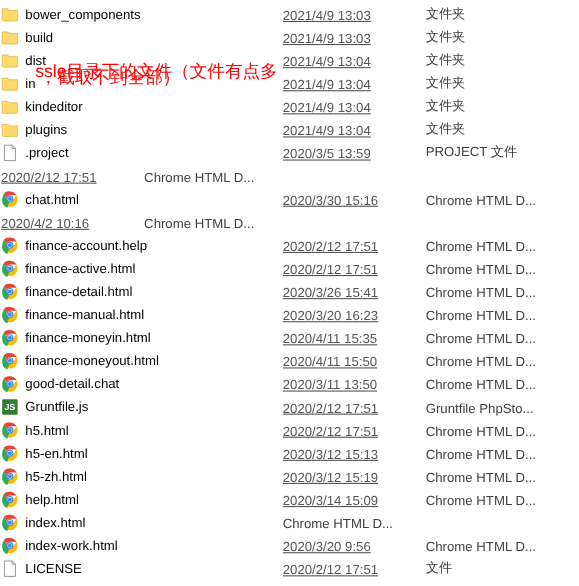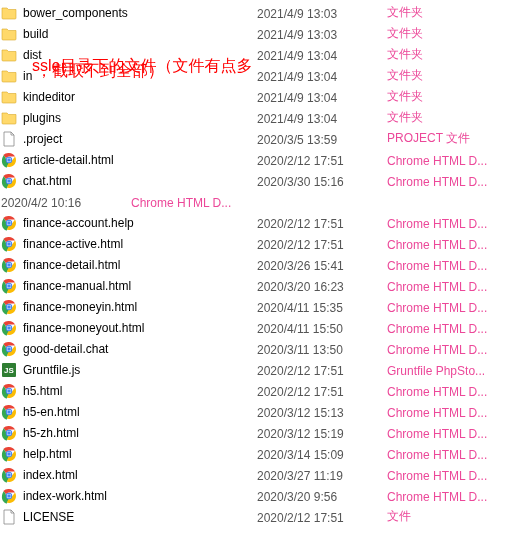--- a/index.html
+++ b/index.html
@@ -23,27 +23,28 @@
     align-items: center;
     width: 256px;
     overflow: hidden;
     white-space: nowrap;
   }
   .cell-date {
     width: 130px;
     white-space: nowrap;
     overflow: hidden;
     color: #555;
+    text-decoration: underline;
   }
   .cell-type {
     flex: 1;
     white-space: nowrap;
     overflow: hidden;
     text-overflow: ellipsis;
-    color: #ec4899;
+    color: #404040;
   }
   .icon {
     width: 16px;
     height: 16px;
     display: inline-flex;
     align-items: center;
     justify-content: center;
     margin-right: 6px;
     flex-shrink: 0;
   }
@@ -144,34 +145,20 @@
             <path d="M3 1h7l3 3v11H3V1z" fill="#fff" stroke="#888" stroke-width="0.8"></path>
             <path d="M10 1v3h3" fill="none" stroke="#888" stroke-width="0.8"></path>
           </svg>
         </span>
         <span>.project</span>
       </div>
       <div class="cell-date">2020/3/5 13:59</div>
       <div class="cell-type">PROJECT 文件</div>
     </div>
     <div class="row">
-      <div class="cell-name">
-        <span class="icon">
-          <svg width="16" height="16" viewBox="0 0 16 16">
-            <circle cx="8" cy="8" r="7" fill="#fff"></circle>
-            <path d="M8 1a7 7 0 0 1 6.06 3.5H8a3.5 3.5 0 0 0-3.03 1.75L2.3 3.1A6.98 6.98 0 0 1 8 1z" fill="#EA4335"></path>
-            <path d="M1 8c0-1.86.73-3.55 1.93-4.8l2.9 5.02A3.5 3.5 0 0 0 8 11.5l-2.5 4.3A7 7 0 0 1 1 8z" fill="#34A853"></path>
-            <path d="M15 8a7 7 0 0 1-9.3 6.6l2.9-5.02A3.5 3.5 0 0 0 11.5 8h-.02L14.06 4.5C14.66 5.55 15 6.74 15 8z" fill="#FBBC05"></path>
-            <circle cx="8" cy="8" r="3.2" fill="#4285F4"></circle>
-            <circle cx="8" cy="8" r="2.2" fill="#fff"></circle>
-            <circle cx="8" cy="8" r="1.8" fill="#4285F4"></circle>
-          </svg>
-        </span>
-        <span>article-detail.html</span>
-      </div>
       <div class="cell-date">2020/2/12 17:51</div>
       <div class="cell-type">Chrome HTML D...</div>
     </div>
     <div class="row">
       <div class="cell-name">
         <span class="icon">
           <svg width="16" height="16" viewBox="0 0 16 16">
             <circle cx="8" cy="8" r="7" fill="#fff"></circle>
             <path d="M8 1a7 7 0 0 1 6.06 3.5H8a3.5 3.5 0 0 0-3.03 1.75L2.3 3.1A6.98 6.98 0 0 1 8 1z" fill="#EA4335"></path>
             <path d="M1 8c0-1.86.73-3.55 1.93-4.8l2.9 5.02A3.5 3.5 0 0 0 8 11.5l-2.5 4.3A7 7 0 0 1 1 8z" fill="#34A853"></path>
@@ -409,21 +396,20 @@
             <path d="M8 1a7 7 0 0 1 6.06 3.5H8a3.5 3.5 0 0 0-3.03 1.75L2.3 3.1A6.98 6.98 0 0 1 8 1z" fill="#EA4335"></path>
             <path d="M1 8c0-1.86.73-3.55 1.93-4.8l2.9 5.02A3.5 3.5 0 0 0 8 11.5l-2.5 4.3A7 7 0 0 1 1 8z" fill="#34A853"></path>
             <path d="M15 8a7 7 0 0 1-9.3 6.6l2.9-5.02A3.5 3.5 0 0 0 11.5 8h-.02L14.06 4.5C14.66 5.55 15 6.74 15 8z" fill="#FBBC05"></path>
             <circle cx="8" cy="8" r="3.2" fill="#4285F4"></circle>
             <circle cx="8" cy="8" r="2.2" fill="#fff"></circle>
             <circle cx="8" cy="8" r="1.8" fill="#4285F4"></circle>
           </svg>
         </span>
         <span>index.html</span>
       </div>
-      <div class="cell-date">2020/3/27 11:19</div>
       <div class="cell-type">Chrome HTML D...</div>
     </div>
     <div class="row">
       <div class="cell-name">
         <span class="icon">
           <svg width="16" height="16" viewBox="0 0 16 16">
             <circle cx="8" cy="8" r="7" fill="#fff"></circle>
             <path d="M8 1a7 7 0 0 1 6.06 3.5H8a3.5 3.5 0 0 0-3.03 1.75L2.3 3.1A6.98 6.98 0 0 1 8 1z" fill="#EA4335"></path>
             <path d="M1 8c0-1.86.73-3.55 1.93-4.8l2.9 5.02A3.5 3.5 0 0 0 8 11.5l-2.5 4.3A7 7 0 0 1 1 8z" fill="#34A853"></path>
             <path d="M15 8a7 7 0 0 1-9.3 6.6l2.9-5.02A3.5 3.5 0 0 0 11.5 8h-.02L14.06 4.5C14.66 5.55 15 6.74 15 8z" fill="#FBBC05"></path>

